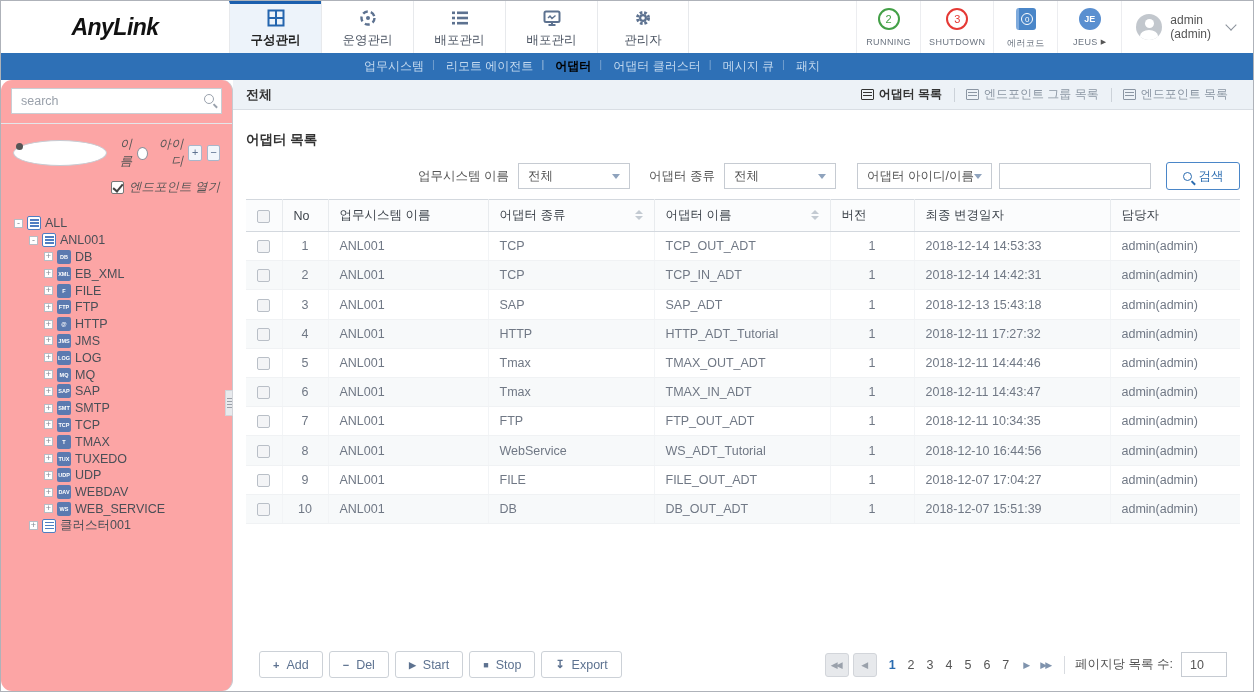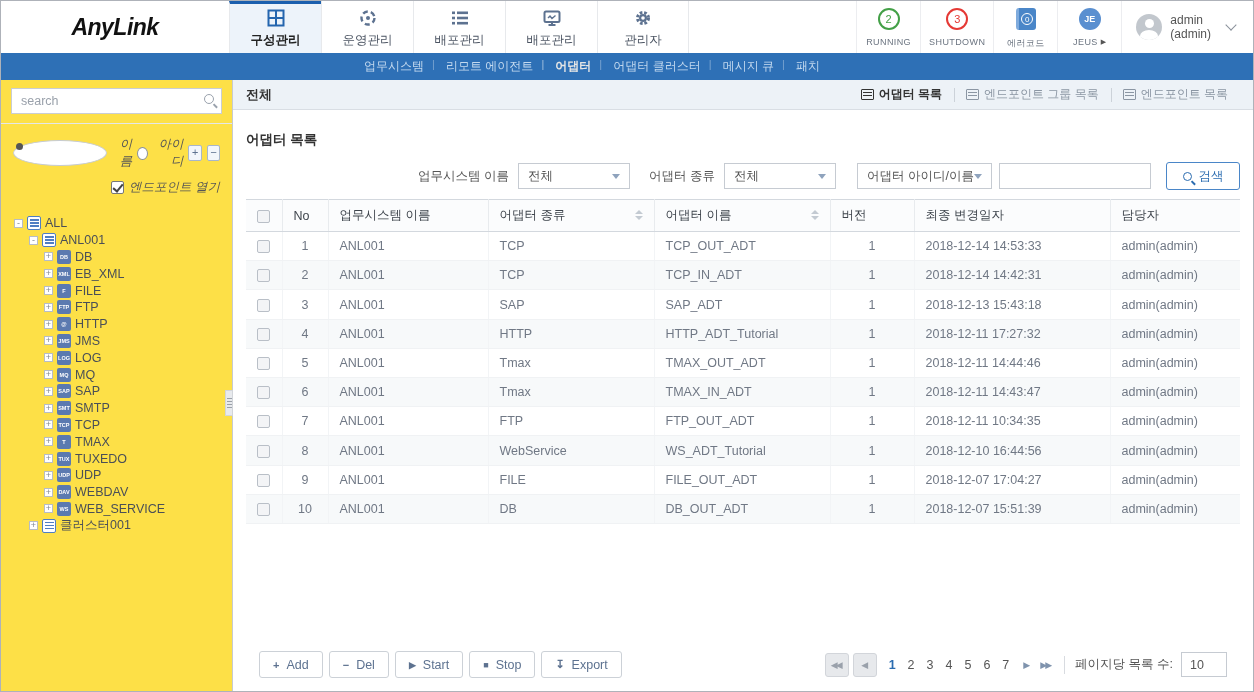--- a/index.html
+++ b/index.html
@@ -32,27 +32,27 @@
   .avatar { width:26px; height:26px; border-radius:50%; background:#c2c7cd; position:relative; overflow:hidden; }
   .avatar::before { content:""; position:absolute; width:9px; height:9px; border-radius:50%; background:#fff; left:8.5px; top:5px; }
   .avatar::after { content:""; position:absolute; width:18px; height:12px; border-radius:50% 50% 0 0; background:#fff; left:4px; top:16px; }
   .user-text { font-size:12px; color:#555; line-height:14px; }
   .chevron { width:8px; height:8px; border-right:1.5px solid #8a919b; border-bottom:1.5px solid #8a919b; transform:rotate(45deg); margin:-4px 0 0 8px; }
 
   
   .subnav { height:27px; background:#2e70b6; display:flex; align-items:center; padding-left:352px; }
   .subnav-item { font-size:12px; color:#c3d9ef; padding:0 11px; cursor:pointer; position:relative; }
   .subnav-item + .subnav-item::before { content:"|"; position:absolute; left:-3px; top:0; color:rgba(255,255,255,.35); font-size:11px; }
-  .subnav-item.active { color:#e5e5e5; font-weight:bold; }
+  .subnav-item.active { color:#000000; font-weight:bold; }
 
   
   .body { display:flex; height:611px; position:relative; }
 
   
-  .sidebar { width:232px; border-right:1px solid #c6cad0; display:flex; flex-direction:column; background:#fde047; flex-shrink:0; }
+  .sidebar { width:232px; border-right:1px solid #c6cad0; display:flex; flex-direction:column; background:#fca5a5; flex-shrink:0;border-radius:11px; }
   .search-row { margin:8px 10px 9px; position:relative; }
   .search-row input { width:100%; height:26px; border:1px solid #c9cdd3; padding:0 28px 0 9px; font-size:12.5px; color:#555; font-family:inherit; }
   .search-row input::placeholder { color:#9aa1ab; }
   .mag { position:absolute; right:8px; top:6px; width:10px; height:10px; border:1.5px solid #9aa2ad; border-radius:50%; }
   .mag::after { content:""; position:absolute; width:5px; height:1.5px; background:#9aa2ad; transform:rotate(45deg); left:8px; top:10px; }
   .side-divider { border-bottom:1px solid #e4e7ea; }
   .side-controls { padding:12px 12px 0; text-align:right; font-size:12.5px; color:#555;font-style:italic; }
   .ctrl-row { display:flex; justify-content:flex-end; align-items:center; gap:5px; margin-bottom:9px; }
   .radio { width:13px; height:13px; border-radius:50%; border:1px solid #8a919b; background:#fff; position:relative; display:inline-block; cursor:pointer; }
   .radio.sel::after { content:""; position:absolute; width:7px; height:7px; border-radius:50%; background:#555; left:2px; top:2px; }

